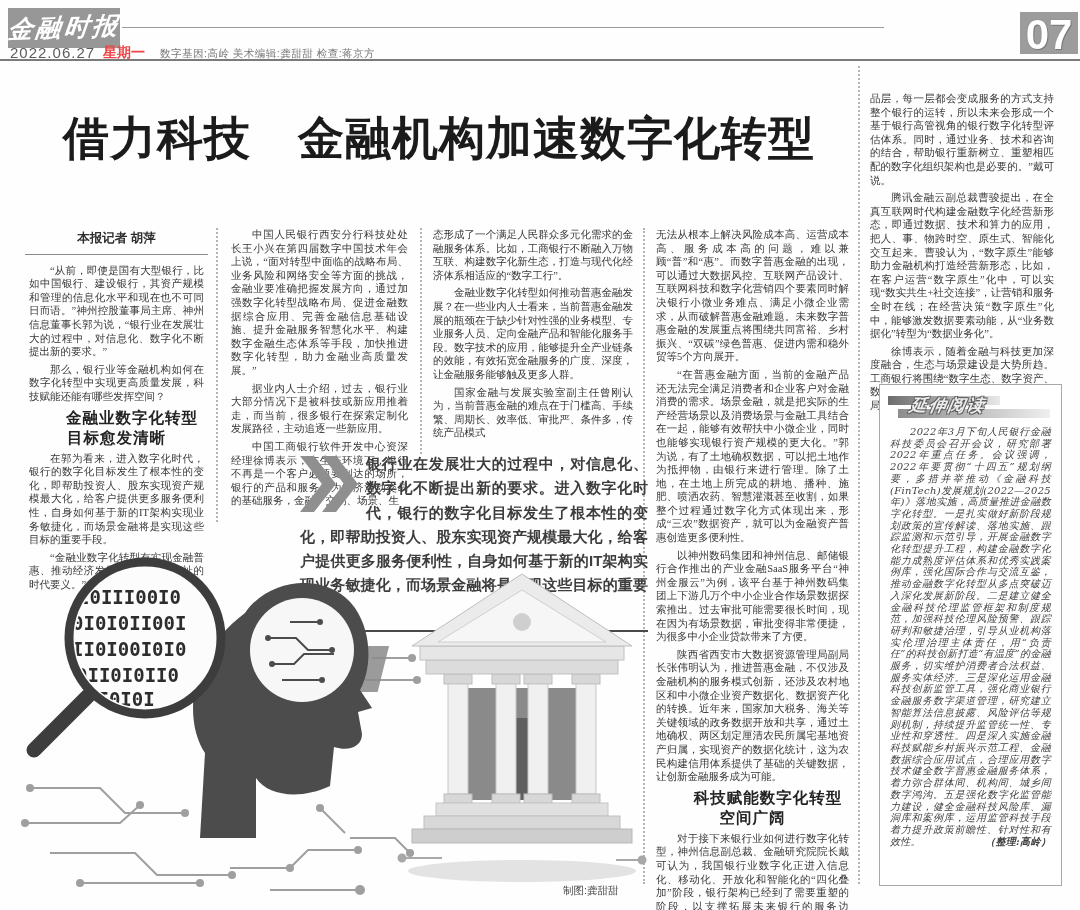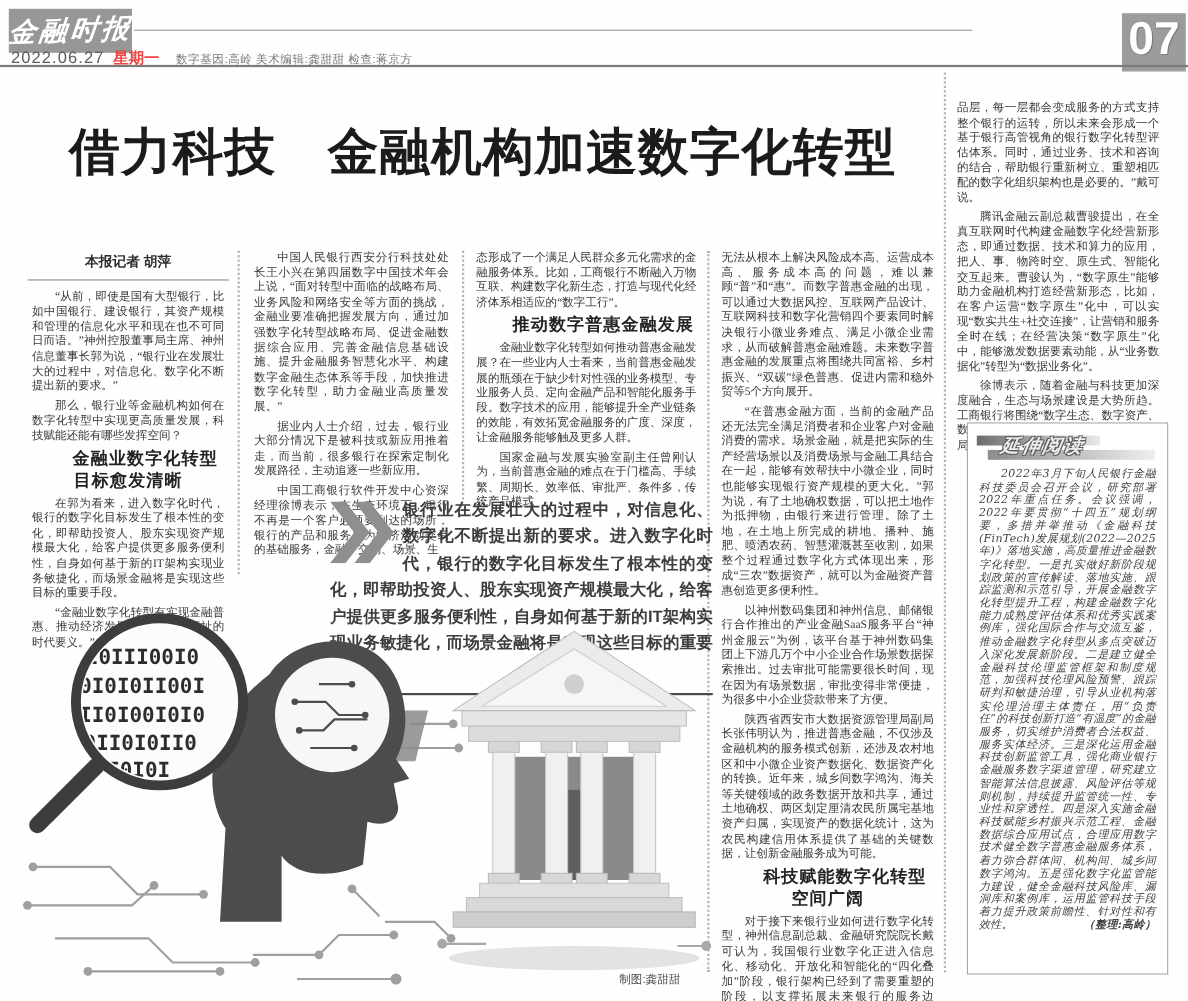--- a/index.html
+++ b/index.html
@@ -9,21 +9,21 @@
   
   #logo-block{left:8px;top:8px;width:112px;height:40px;background:#979797;text-align:center;}
   #logo-block span{display:inline-block;font-family:"DejaVu Serif",serif;font-style:italic;font-weight:bold;
         font-size:25px;line-height:40px;color:#fff;letter-spacing:3px;transform:skewX(-8deg) rotate(-2deg);}
   #rule-thin{left:122px;top:27px;width:762px;height:1px;background:#9a9a9a;}
   #date-text{left:10px;top:44px;font-family:"Liberation Sans",sans-serif;font-size:15px;color:#5c5c5c;letter-spacing:1px;text-align:right;}
   #weekday-text{left:103px;top:44px;font-family:Liberation Serif, serif;font-size:14px;font-weight:bold;color:#ef4444;}
   #credits-text{left:160px;top:47px;font-family:"Liberation Sans",sans-serif;font-size:10.5px;color:#787878;letter-spacing:0.5px;}
   #section-title{left:880px;top:26px;width:134px;text-align:right;font-family:"Liberation Sans",sans-serif;
         font-size:27px;color:#8d8d8d;letter-spacing:2px;}
-  #page-num{left:1020px;top:12px;width:58px;height:53px;background:#9c9c9c;text-align:center;
+  #page-num{left:1020px;top:12px;width:58px;height:42px;background:#9c9c9c;text-align:center;
         font-family:"Liberation Sans",sans-serif;font-weight:bold;font-size:42px;line-height:46px;color:#fff;
         text-shadow:0 0 1px #6e6e6e, 1px 1px 0 #7a7a7a;}
   #rule-main{left:0;top:59px;width:1080px;height:2px;background:#7b7b7b;}
   
   #headline{left:25px;top:108px;width:828px;text-align:center;font-family:"Liberation Serif",serif;
         font-weight:bold;font-size:46px;color:#1b1b1b;letter-spacing:1px;white-space:nowrap;}
   
   .col{position:absolute;font-size:10.5px;line-height:13.6px;text-align:justify;color:#373737;}
   .col p{margin:4px;text-indent:2em;}
   .subhead{font-family:"Liberation Sans",sans-serif;font-weight:bold;font-size:15.5px;line-height:20px;
@@ -96,30 +96,29 @@
   </div>
 
   <div class="col" id="colB">
     <p>中国人民银行西安分行科技处处长王小兴在第四届数字中国技术年会上说，“面对转型中面临的战略布局、业务风险和网络安全等方面的挑战，金融业要准确把握发展方向，通过加强数字化转型战略布局、促进金融数据综合应用、完善金融信息基础设施、提升金融服务智慧化水平、构建数字金融生态体系等手段，加快推进数字化转型，助力金融业高质量发展。”</p>
     <p>据业内人士介绍，过去，银行业大部分情况下是被科技或新应用推着走，而当前，很多银行在探索定制化发展路径，主动追逐一些新应用。</p>
     <p>中国工商银行软件开发中心资深经理徐博表示，在生态环境下，银行不再是一个客户必须要到达的场所，银行的产品和服务成为经济活动交易的基础服务，金融、交易、场景、生</p>
   </div>
 
   <div class="col" id="colC">
     <p style="text-indent:0">态形成了一个满足人民群众多元化需求的金融服务体系。比如，工商银行不断融入万物互联、构建数字化新生态，打造与现代化经济体系相适应的“数字工行”。</p>
-    <p class="subhead">推动数字普惠金融发展</p>
     <p>金融业数字化转型如何推动普惠金融发展？在一些业内人士看来，当前普惠金融发展的瓶颈在于缺少针对性强的业务模型、专业服务人员、定向金融产品和智能化服务手段。数字技术的应用，能够提升全产业链条的效能，有效拓宽金融服务的广度、深度，让金融服务能够触及更多人群。</p>
     <p>国家金融与发展实验室副主任曾刚认为，当前普惠金融的难点在于门槛高、手续繁、周期长、效率低、审批严、条件多，传统产品模式</p>
   </div>
 
   <div class="col" id="colD">
     <p style="text-indent:0">无法从根本上解决风险成本高、运营成本高、服务成本高的问题，难以兼顾“普”和“惠”。而数字普惠金融的出现，可以通过大数据风控、互联网产品设计、互联网科技和数字化营销四个要素同时解决银行小微业务难点、满足小微企业需求，从而破解普惠金融难题。未来数字普惠金融的发展重点将围绕共同富裕、乡村振兴、“双碳”绿色普惠、促进内需和稳外贸等5个方向展开。</p>
     <p>“在普惠金融方面，当前的金融产品还无法完全满足消费者和企业客户对金融消费的需求。场景金融，就是把实际的生产经营场景以及消费场景与金融工具结合在一起，能够有效帮扶中小微企业，同时也能够实现银行资产规模的更大化。”郭为说，有了土地确权数据，可以把土地作为抵押物，由银行来进行管理。除了土地，在土地上所完成的耕地、播种、施肥、喷洒农药、智慧灌溉甚至收割，如果整个过程通过数字化方式体现出来，形成“三农”数据资产，就可以为金融资产普惠创造更多便利性。</p>
     <p>以神州数码集团和神州信息、邮储银行合作推出的产业金融SaaS服务平台“神州金服云”为例，该平台基于神州数码集团上下游几万个中小企业合作场景数据探索推出。过去审批可能需要很长时间，现在因为有场景数据，审批变得非常便捷，为很多中小企业贷款带来了方便。</p>
-    <p>陕西省西安市大数据资源管理局副局长张伟明认为，推进普惠金融，不仅涉及金融机构的服务模式创新，还涉及农村地区和中小微企业资产数据化、数据资产化的转换。近年来，城乡间数字鸿沟、海关等关键领域的政务数据开放和共享，通过土地确权、两区划定厘清农民所属宅基地资产归属，实现资产的数据化统计，这为农民构建信用体系提供了基础的关键数据，让创新金融服务成为可能。</p>
+    <p>陕西省西安市大数据资源管理局副局长张伟明认为，推进普惠金融，不仅涉及金融机构的服务模式创新，还涉及农村地区和中小微企业资产数据化、数据资产化的转换。近年来，国家加大税务、海关等关键领域的政务数据开放和共享，通过土地确权、两区划定厘清农民所属宅基地资产归属，实现资产的数据化统计，这为农民构建信用体系提供了基础的关键数据，让创新金融服务成为可能。</p>
     <p class="subhead">科技赋能数字化转型空间广阔</p>
     <p>对于接下来银行业如何进行数字化转型，神州信息副总裁、金融研究院院长戴可认为，我国银行业数字化正进入信息化、移动化、开放化和智能化的“四化叠加”阶段，银行架构已经到了需要重塑的阶段，以支撑拓展未来银行的服务边界。“重塑银行架构，不仅限于业务架构、数据架构、技术架构和组织架构，而是整体对于银行运转和经营管理，以什么样的方式服务未来客户和未来经济，这是从上到下体系的变化。未来银行架构应该提供基于业务视角的XaaS服务，不管是业务作为服务层还是产</p>
   </div>
 
   <div class="col" id="colE">
     <p style="text-indent:0">品层，每一层都会变成服务的方式支持整个银行的运转，所以未来会形成一个基于银行高管视角的银行数字化转型评估体系。同时，通过业务、技术和咨询的结合，帮助银行重新树立、重塑相匹配的数字化组织架构也是必要的。”戴可说。</p>
     <p>腾讯金融云副总裁曹骏提出，在全真互联网时代构建金融数字化经营新形态，即通过数据、技术和算力的应用，把人、事、物跨时空、原生式、智能化交互起来。曹骏认为，“数字原生”能够助力金融机构打造经营新形态，比如，在客户运营“数字原生”化中，可以实现“数实共生+社交连接”，让营销和服务全时在线；在经营决策“数字原生”化中，能够激发数据要素动能，从“业务数据化”转型为“数据业务化”。</p>
     <p>徐博表示，随着金融与科技更加深度融合，生态与场景建设是大势所趋。工商银行将围绕“数字生态、数字资产、数字技术、数字基建、数字基因”五维布局，打造“数字工行”品牌。</p>
   </div>
 

